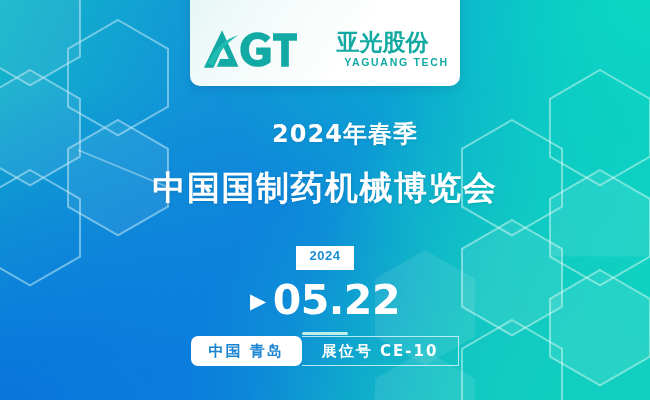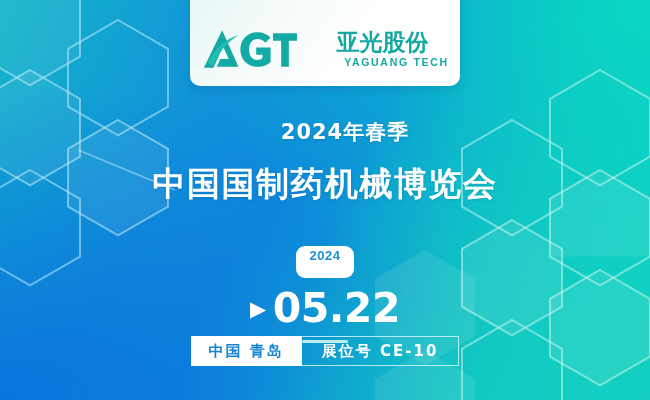--- a/index.html
+++ b/index.html
@@ -43,39 +43,39 @@
   }
   #logo-en {
     font-size:10.5px; font-weight:700; color:#12a9a2;
     letter-spacing:1.7px; margin-top:3px;margin-left:28px;
   }
 
   
   #title-block { position:absolute; left:0; right:0; top:118px; text-align:center; }
   #title-line1 {
     font-family:"DejaVu Sans","Liberation Sans",sans-serif;
-    font-size:21px; font-weight:700; color:#ffffff;
+    font-size:24px; font-weight:700; color:#ffffff;
     letter-spacing:1px;
     text-shadow:0 1px 3px rgba(0,60,90,.18);
     padding-left:40px;
   }
   #title-line2 {
     font-family:"DejaVu Sans","Liberation Sans",sans-serif;
     font-size:33px; font-weight:700; color:#ffffff;
     letter-spacing:1.5px; margin-top:16px;
     text-shadow:0 1px 3px rgba(0,60,90,.18);
   }
 
   
   #date-block { position:absolute; left:0; right:0; top:246px; text-align:center; }
   #year-badge {
     display:inline-block;
     background:#ffffff; color:#1e8fd6;
     font-size:13px; font-weight:700;
-    padding:2px 14px 15px; border-radius:9px;
+    padding:2px 14px 7px; border-radius:0;
     letter-spacing:.5px;
   }
   #date-range {
     margin-top:6px;
     display:flex; align-items:center; justify-content:center; gap:7px;
     color:#ffffff;
     font-family:"DejaVu Sans","Liberation Sans",sans-serif;
     font-weight:700; font-size:41px; letter-spacing:-0.5px;
   }
   #date-arrow-icon { font-size:21px; line-height:1; transform:translateY(1px); }
@@ -89,20 +89,21 @@
     position:absolute; left:0; right:0; top:336px;
     display:flex; justify-content:center;
   }
   #bottom-inner { display:flex; align-items:stretch; height:30px; }
   #location-box {
     background:#ffffff; color:#1884d2;
     font-family:"DejaVu Sans","Liberation Sans",sans-serif;
     font-size:15px; font-weight:700; letter-spacing:2px;
     display:flex; align-items:center; justify-content:center;
     padding:0 18px;
+    border-radius:7px;
   }
   #booth-box {
     border:1px solid rgba(210,245,250,.85);
     border-left:none;
     color:#ffffff;
     font-family:"DejaVu Sans","Liberation Sans",sans-serif;
     font-size:15px; font-weight:700; letter-spacing:2px;
     display:flex; align-items:center; justify-content:center;
     padding:0 20px;
   }

